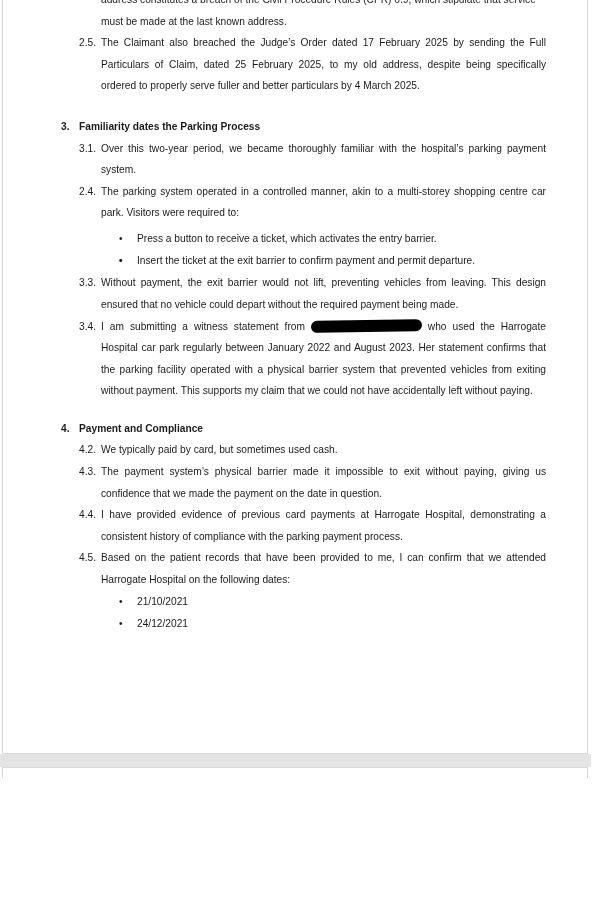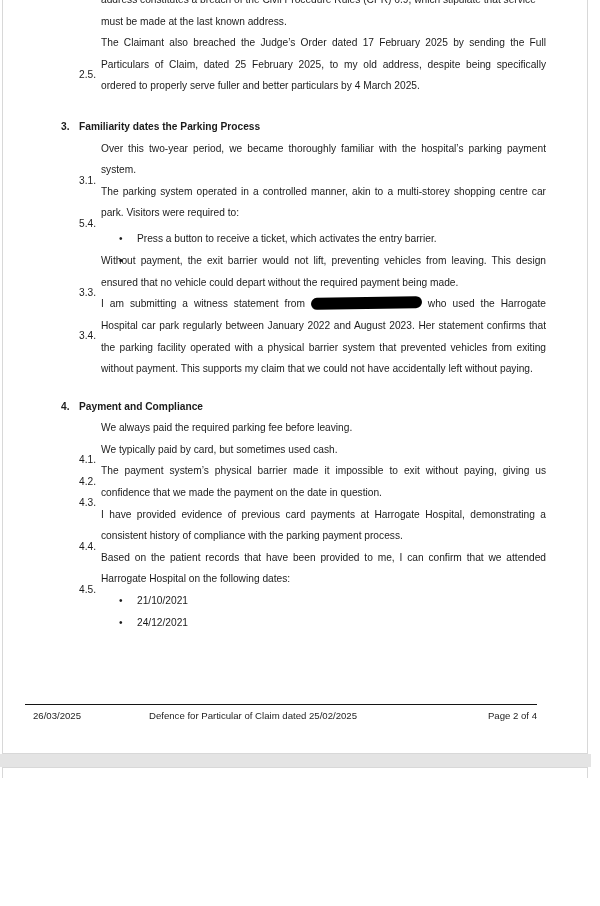--- a/index.html
+++ b/index.html
@@ -14,21 +14,21 @@
     font-size:10.2px;line-height:21.6px;
   }
   .page1{top:-16px;height:770px;}
   .page2{top:767px;height:420px;}
   .page-gap{position:absolute;left:0;top:754px;width:591px;height:13px;background:#e4e4e4;}
   .content{position:absolute;left:0;right:0;}
   .p1c{top:4px;}
   .p2c{top:54px;}
 
   .para{position:relative;margin:0 41px 0 98px;text-align:justify;}
-  .pnum{position:absolute;left:-22px;top:0;margin-top:32px;}
+  .pnum{position:absolute;left:-22px;top:0;}
   .carry .clipline{height:21.6px;overflow:hidden;text-align:justify;}
   .heading{position:relative;margin-left:76px;font-weight:bold;}
   .hnum{position:absolute;left:-18px;top:0;}
   .bullet{position:relative;margin-left:134px;margin-bottom:0.6px;}
   .dot{position:absolute;left:-18px;top:0;}
   .redaction{
     display:inline-block;width:111px;height:12px;background:#000;
     border-radius:7px;vertical-align:-2px;transform:rotate(-1deg);
   }
   .footer{
@@ -46,40 +46,34 @@
 
   <div class="page page1">
     <div class="content p1c" id="p1-content">
         <div class="para carry">
           <div class="clipline">address constitutes a breach of the Civil Procedure Rules (CPR) 6.9, which stipulate that service</div>
           <div>must be made at the last known address.</div>
         </div>
         <div class="para"><span class="pnum">2.5.</span>The Claimant also breached the Judge’s Order dated 17 February 2025 by sending the Full Particulars of Claim, dated 25 February 2025, to my old address, despite being specifically ordered to properly serve fuller and better particulars by 4 March 2025.</div>
         <div class="heading" style="margin-top: 19px;"><span class="hnum">3.</span><span class="htext">Familiarity dates the Parking Process</span></div>
         <div class="para"><span class="pnum">3.1.</span>Over this two-year period, we became thoroughly familiar with the hospital’s parking payment system.</div>
-        <div class="para"><span class="pnum">5.4.</span>The parking system operated in a controlled manner, akin to a multi-storey shopping centre car park. Visitors were required to:</div>
+        <div class="para"><span class="pnum">2.4.</span>The parking system operated in a controlled manner, akin to a multi-storey shopping centre car park. Visitors were required to:</div>
         <div class="bullet" style="margin-top: 4px;"><span class="dot">•</span><span class="btext">Press a button to receive a ticket, which activates the entry barrier.</span></div>
         <div class="bullet"><span class="dot">•</span></div>
-        <div class="bullet"><span class="dot">•</span></div>
+        <div class="bullet"><span class="dot">•</span><span class="btext">Insert the ticket at the exit barrier to confirm payment and permit departure.</span></div>
         <div class="para"><span class="pnum">3.3.</span>Without payment, the exit barrier would not lift, preventing vehicles from leaving. This design ensured that no vehicle could depart without the required payment being made.</div>
         <div class="para"><span class="pnum">3.4.</span>I am submitting a witness statement from <span class="redaction"></span> who used the Harrogate Hospital car park regularly between January 2022 and August 2023. Her statement confirms that the parking facility operated with a physical barrier system that prevented vehicles from exiting without payment. This supports my claim that we could not have accidentally left without paying.</div>
         <div class="heading" style="margin-top: 16px;"><span class="hnum">4.</span><span class="htext">Payment and Compliance</span></div>
-        <div class="para"><span class="pnum">4.1.</span>We always paid the required parking fee before leaving.</div>
         <div class="para"><span class="pnum">4.2.</span>We typically paid by card, but sometimes used cash.</div>
         <div class="para"><span class="pnum">4.3.</span>The payment system’s physical barrier made it impossible to exit without paying, giving us confidence that we made the payment on the date in question.</div>
         <div class="para"><span class="pnum">4.4.</span>I have provided evidence of previous card payments at Harrogate Hospital, demonstrating a consistent history of compliance with the parking payment process.</div>
         <div class="para"><span class="pnum">4.5.</span>Based on the patient records that have been provided to me, I can confirm that we attended Harrogate Hospital on the following dates:</div>
         <div class="bullet"><span class="dot">•</span><span class="btext">21/10/2021</span></div>
         <div class="bullet"><span class="dot">•</span><span class="btext">24/12/2021</span></div>
       </div>
-    <div class="footer">
-      <span class="f-date">26/03/2025</span>
-      <span class="f-title">Defence for Particular of Claim dated 25/02/2025</span>
-      <span class="f-page">Page 2 of 4</span>
-    </div>
   </div>
 
   <div class="page-gap"></div>
 
   <div class="page page2">
     <div class="content p2c" id="p2-content">
         <div class="bullet"><span class="dot">•</span><span class="btext">26/04/2022</span></div>
         <div class="bullet"><span class="dot">•</span><span class="btext">16/06/2022</span></div>
         <div class="bullet"><span class="dot">•</span><span class="btext">16/08/2022</span></div>
         <div class="bullet"><span class="dot">•</span><span class="btext">13/10/2022</span></div>

